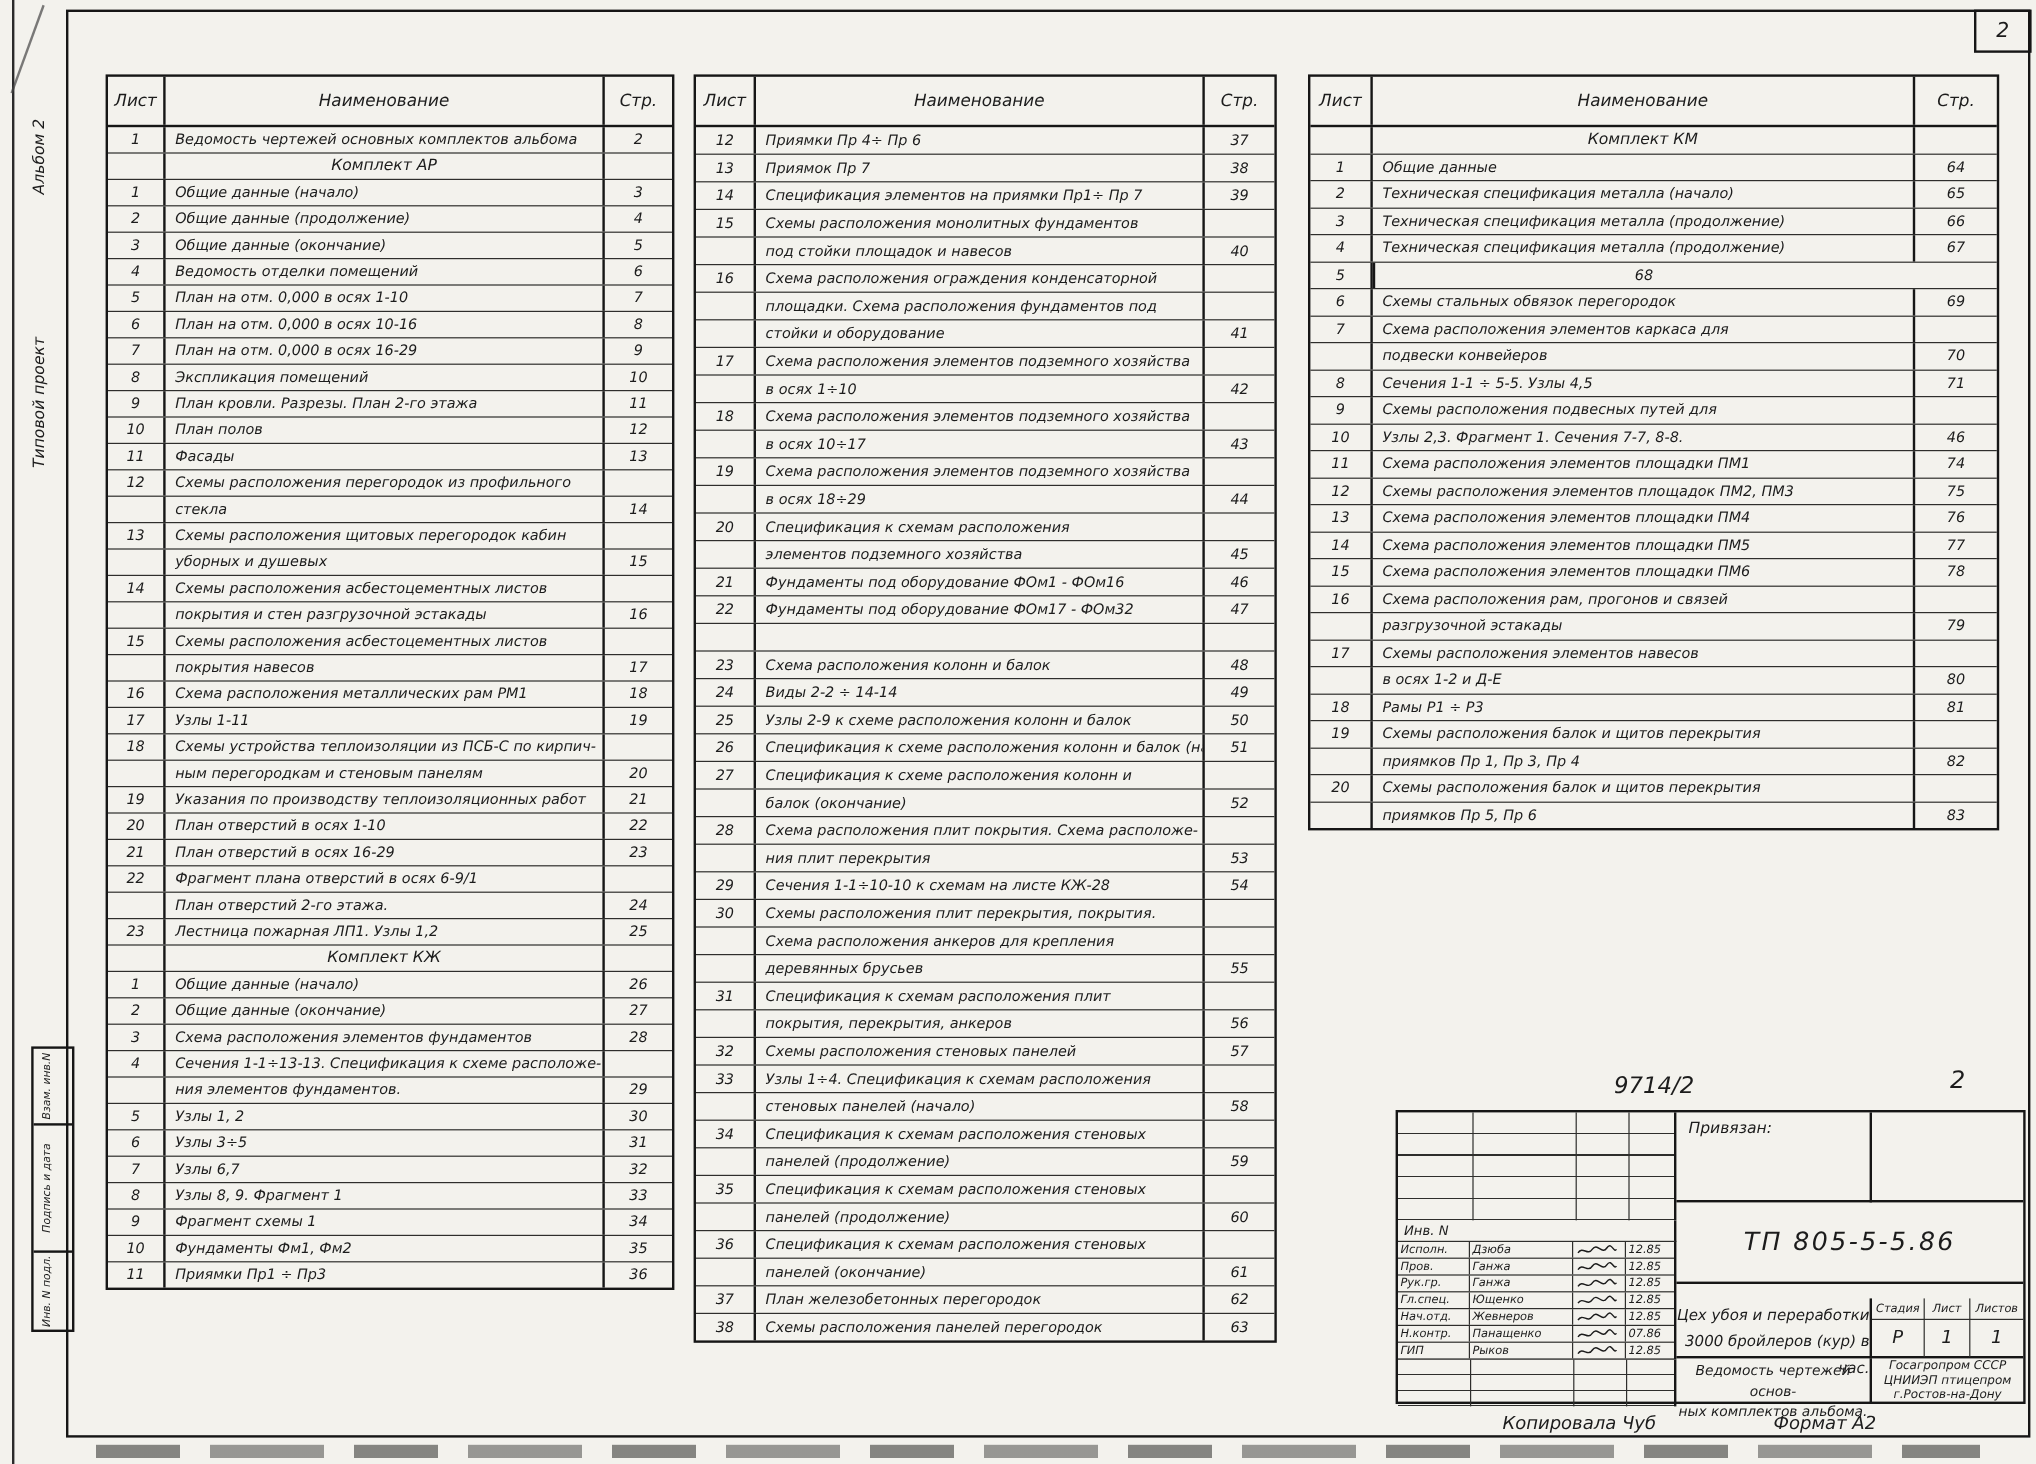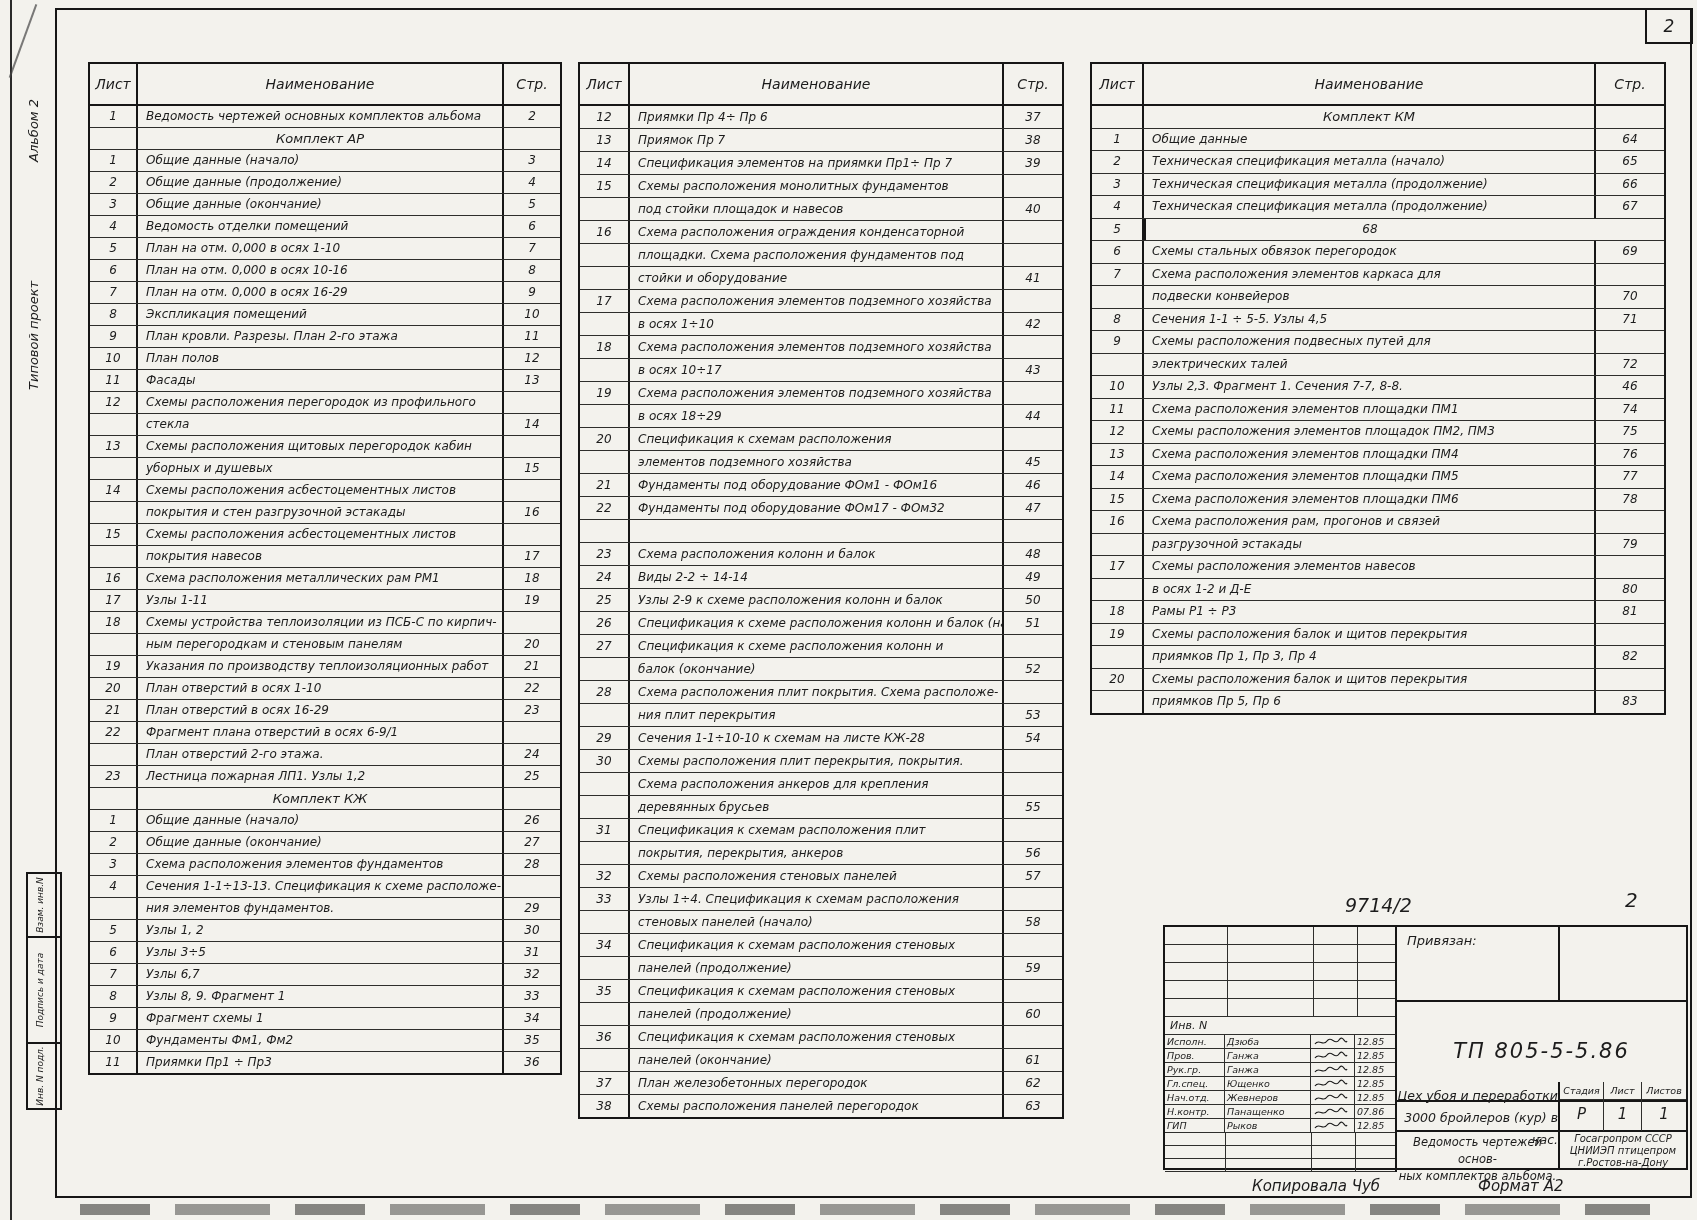--- a/index.html
+++ b/index.html
@@ -62,21 +62,21 @@
   .sigrow svg{display:block;margin-top:2px;}
   .sigtail{position:absolute;left:0;top:206px;width:232px;height:39px;border-right:2px solid #161616;
     background-image:linear-gradient(#2e2e2c,#2e2e2c),linear-gradient(#2e2e2c,#2e2e2c),linear-gradient(#2e2e2c,#2e2e2c),
       repeating-linear-gradient(to bottom,transparent 0 12px,#2e2e2c 12px 13px);
     background-size:1px 100%,1px 100%,1px 100%,100% 100%;
     background-position:60px 0,146px 0,190px 0,0 0;
     background-repeat:no-repeat,no-repeat,no-repeat,repeat;}
   .cellA1{position:absolute;left:232px;top:0;width:163px;height:75px;border-right:2px solid #161616;border-bottom:2px solid #161616;
     font-size:13px;padding:6px 0 0 10px;}
   .cellA2{position:absolute;left:395px;top:0;width:126px;height:75px;border-bottom:2px solid #161616;}
-  .cellB{position:absolute;left:232px;top:75px;width:289px;height:100px;border-bottom:2px solid #161616;
+  .cellB{position:absolute;left:232px;top:75px;width:289px;height:68px;border-bottom:2px solid #161616;
     display:flex;align-items:center;justify-content:center;font-size:21px;letter-spacing:2px;}
   .cellC1{position:absolute;left:232px;top:155px;width:163px;height:50px;border-right:2px solid #161616;border-bottom:2px solid #161616;
     font-size:12.5px;line-height:22px;text-align:right;padding-top:3px;}
   .stagebox{position:absolute;left:395px;top:155px;width:126px;height:50px;border-bottom:2px solid #161616;}
   .stagehead{display:grid;grid-template-columns:44px 38px 44px;height:18px;border-bottom:1px solid #2e2e2c;}
   .stagehead div{font-size:9.5px;font-style:italic;text-align:center;line-height:18px;border-right:1px solid #2e2e2c;}
   .stagehead div:last-child{border-right:none;}
   .stagevals{display:grid;grid-template-columns:44px 38px 44px;height:31px;}
   .stagevals div{font-size:15px;font-style:italic;text-align:center;line-height:28px;border-right:1px solid #2e2e2c;}
   .stagevals div:last-child{border-right:none;}
@@ -623,25 +623,20 @@
         </div>
         <div class="trow">
           <div class="cell sheet">8</div>
           <div class="cell name">Сечения 1-1 ÷ 5-5. Узлы 4,5</div>
           <div class="cell page">71</div>
         </div>
         <div class="trow">
           <div class="cell sheet">9</div>
           <div class="cell name">Схемы расположения подвесных путей для</div>
           <div class="cell page"></div>
-        </div>
-        <div class="trow">
-          <div class="cell sheet"></div>
-          <div class="cell name">электрических талей</div>
-          <div class="cell page">72</div>
         </div>
         <div class="trow">
           <div class="cell sheet">10</div>
           <div class="cell name">Узлы 2,3. Фрагмент 1. Сечения 7-7, 8-8.</div>
           <div class="cell page">46</div>
         </div>
         <div class="trow">
           <div class="cell sheet">11</div>
           <div class="cell name">Схема расположения элементов площадки ПМ1</div>
           <div class="cell page">74</div>

